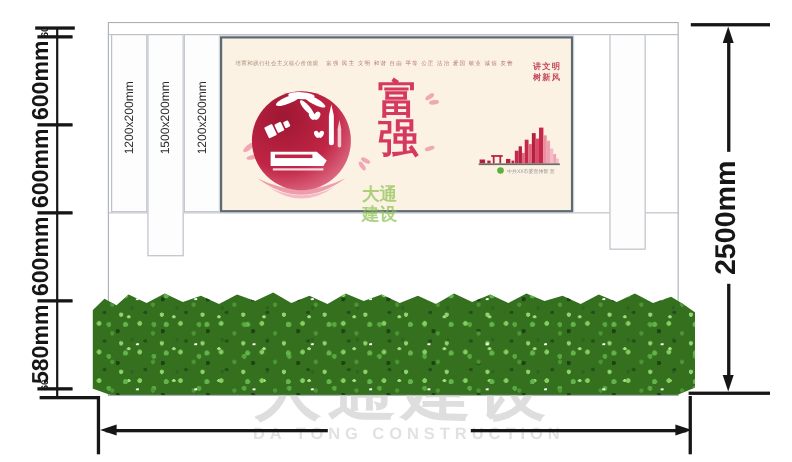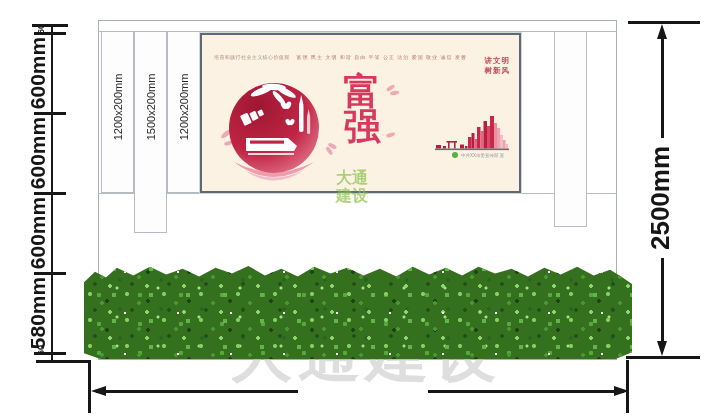--- a/index.html
+++ b/index.html
@@ -35,21 +35,21 @@
             font-family:"Liberation Serif",serif;}
   .slogan{position:absolute;right:9px;top:21px;text-align:right;font-size:7.5px;
           line-height:9.5px;font-weight:bold;color:#c4495e;letter-spacing:1px;}
   .leaf{position:absolute;width:9px;height:3.5px;background:#f0a8b4;border-radius:50%;}
   .credit{position:absolute;left:250px;top:117px;display:flex;align-items:center;gap:3px;}
   .credit .dot{width:6px;height:6px;border-radius:50%;background:#5fae3e;}
   .credit .txt{font-size:4.5px;color:#8f8f8f;white-space:nowrap;}
   .emblem{position:absolute;left:18px;top:41px;}
   .skyline{position:absolute;left:233px;top:78px;}
   
-  .logo-wm{position:absolute;left:336px;top:169px;width:46px;
+  .logo-wm{position:absolute;left:322px;top:169px;width:46px;text-align:center;
            font-size:16px;line-height:18px;font-weight:bold;
            color:rgba(134,192,72,.68);z-index:4;font-family:Liberation Serif, serif;}
   .brand-wm{position:absolute;left:230px;top:312px;z-index:4;opacity:.6;}
   .brand-wm .cn{font-size:62px;font-weight:bold;color:#c9c9c9;letter-spacing:6px;
                 font-family:"Liberation Serif",serif;}
   .brand-wm .en{margin-top:-10px;font-size:15px;font-weight:bold;color:#cecece;
                 letter-spacing:4.5px;}
   
   .hedge{position:absolute;left:84px;top:263px;width:548px;height:96px;z-index:5;
     background-color:#35701f;
@@ -182,20 +182,21 @@
       <span class="txt">中共XX市委宣传部 宣</span>
     </div>
   </div>
 
   <div class="logo-wm">
     <div>大通</div>
     <div>建设</div>
   </div>
   <div class="brand-wm">
     <div class="cn">大通建设</div>
+    <div class="en">DA TONG CONSTRUCTION</div>
   </div>
 
   <div class="hedge"></div>
 
   <div class="dline" style="left:51px;top:25px;width:2px;height:336px;z-index:6;"></div>
   <div class="dline" style="left:32px;top:24px;width:36px;height:3px;z-index:6;"></div>
   <div class="dline" style="left:34px;top:32px;width:32px;height:3px;z-index:6;"></div>
   <div class="dline" style="left:34px;top:112px;width:32px;height:3px;z-index:6;"></div>
   <div class="dline" style="left:34px;top:192px;width:32px;height:3px;z-index:6;"></div>
   <div class="dline" style="left:34px;top:272px;width:32px;height:3px;z-index:6;"></div>

